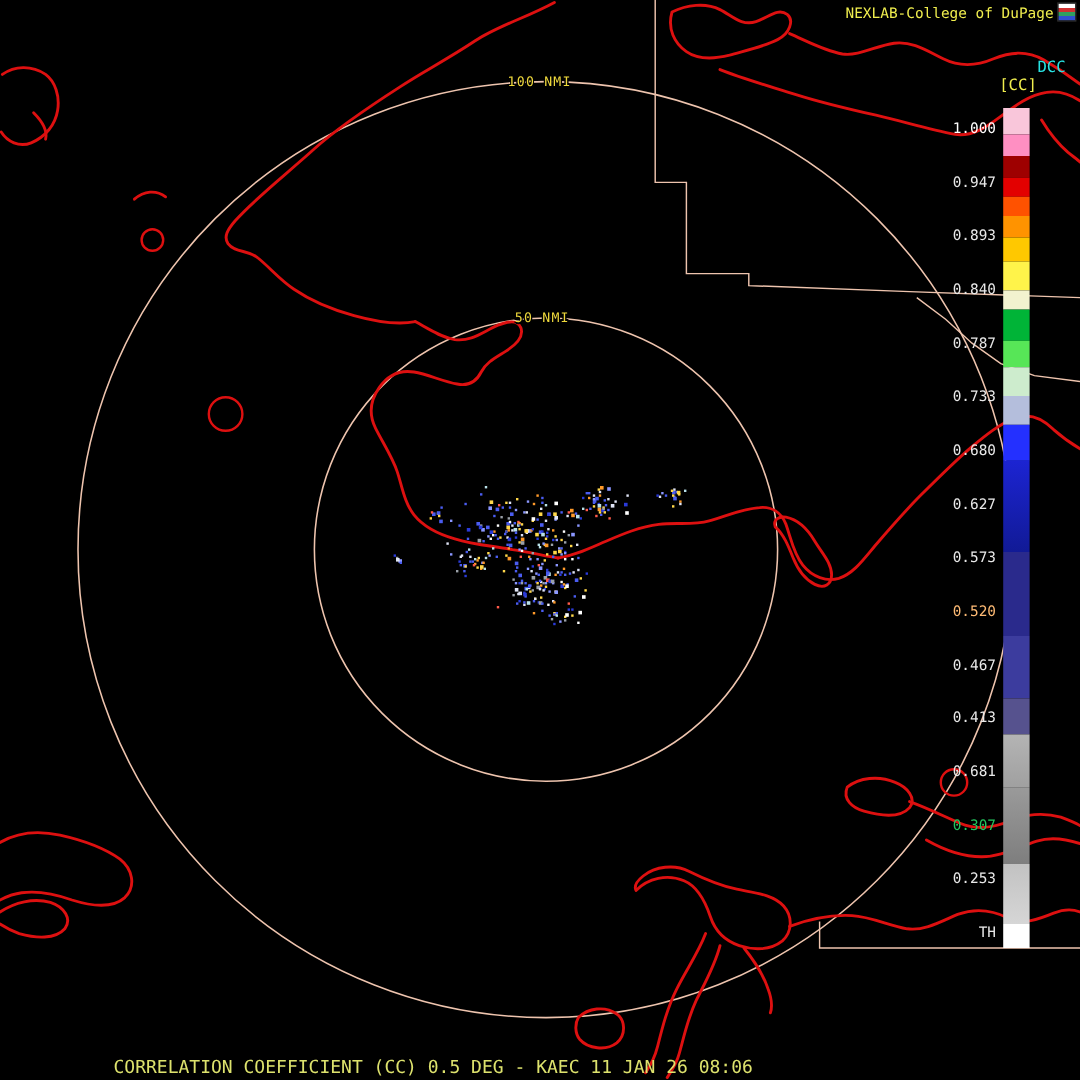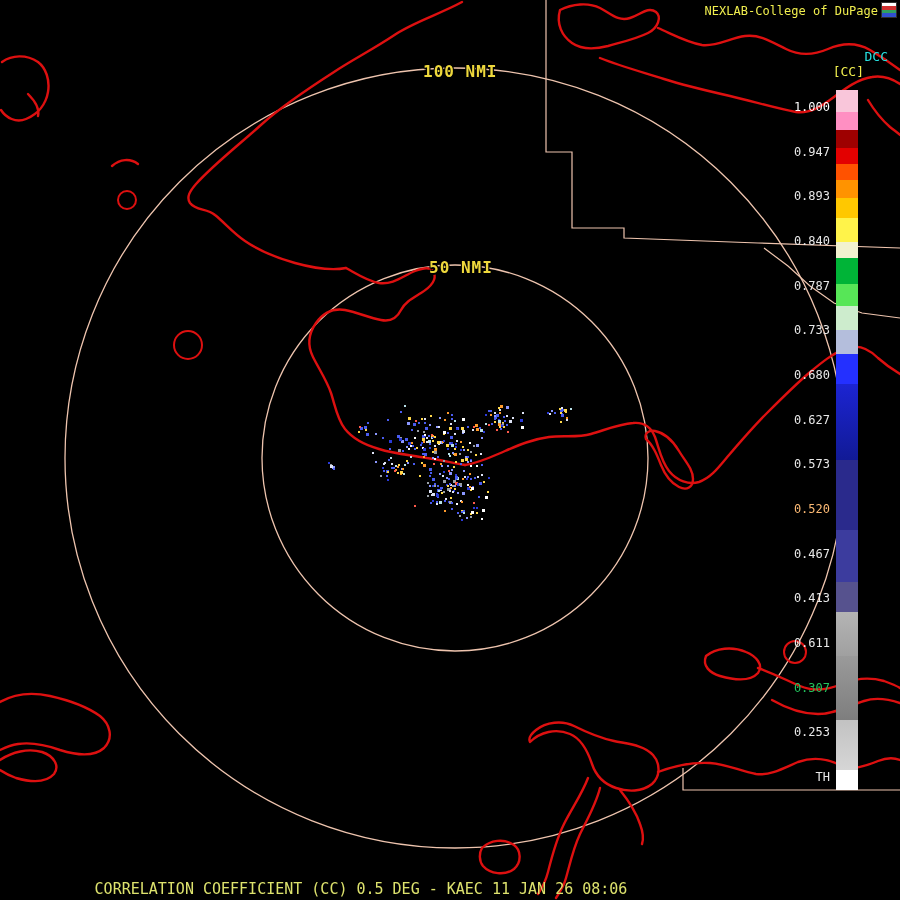--- a/index.html
+++ b/index.html
@@ -27,21 +27,21 @@
     position:absolute; top:90px; left:836px; width:22px; height:700px;
     display:flex; flex-direction:column;
   }
   #colorbar-labels {
     position:absolute; top:100px; left:770px; width:60px; height:684px;
     display:flex; flex-direction:column; justify-content:space-between;
   }
   .cb-label { font-size:12px; text-align:right; line-height:14px; height:14px; }
 
   .ring-label {
-    position:absolute; font-size:16px; font-weight:bold; letter-spacing:1px;
+    position:absolute; font-size:11px; font-weight:normal; letter-spacing:1px;
     text-shadow:1px 1px 0 #000,-1px -1px 0 #000,1px -1px 0 #000,-1px 1px 0 #000,0 2px 0 #000;
     white-space:nowrap;
   }
   #ring-label-100 { left:423px; top:62px; }
   #ring-label-50  { left:429px; top:258px; }
 
   #caption {
     position:absolute; left:0; bottom:2px; width:722px;
     text-align:center; font-size:15px; letter-spacing:0px; white-space:nowrap;
   }
@@ -494,21 +494,21 @@
       <div class="cb-label" style="color: rgb(232, 232, 232);">0.893</div>
       <div class="cb-label" style="color: rgb(232, 232, 232);">0.840</div>
       <div class="cb-label" style="color: #e5e5e5;">0.787</div>
       <div class="cb-label" style="color: rgb(232, 232, 232);">0.733</div>
       <div class="cb-label" style="color: rgb(232, 232, 232);">0.680</div>
       <div class="cb-label" style="color: rgb(232, 232, 232);">0.627</div>
       <div class="cb-label" style="color: rgb(232, 232, 232);">0.573</div>
       <div class="cb-label" style="color: #fdba74;">0.520</div>
       <div class="cb-label" style="color: rgb(232, 232, 232);">0.467</div>
       <div class="cb-label" style="color: rgb(232, 232, 232);">0.413</div>
-      <div class="cb-label" style="color: rgb(232, 232, 232);">0.611</div>
+      <div class="cb-label" style="color: rgb(232, 232, 232);">0.681</div>
       <div class="cb-label" style="color: #22c55e;">0.307</div>
       <div class="cb-label" style="color: rgb(232, 232, 232);">0.253</div>
       <div class="cb-label" style="color: rgb(232, 232, 232);">TH</div>
     </div>
 
   <div id="caption" style="color: rgb(221, 226, 109);">CORRELATION COEFFICIENT (CC) 0.5 DEG - KAEC 11 JAN 26 08:06</div>
 
 </div>
 
 </body></html>

